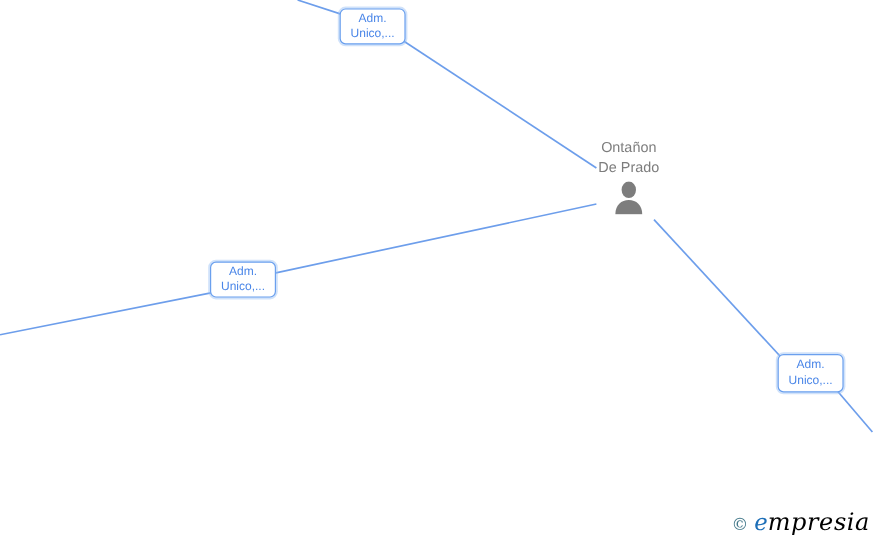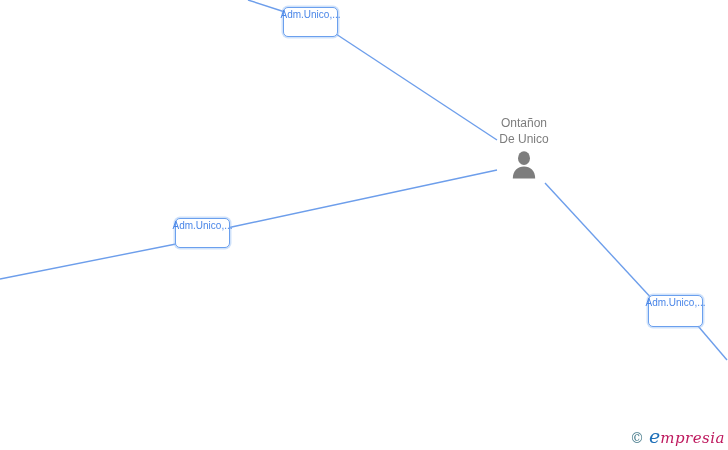--- a/index.html
+++ b/index.html
@@ -25,21 +25,21 @@
     box-sizing: border-box;
     background: #ffffff;
     border: 1px solid #6ba0ee;
     border-radius: 5px;
     box-shadow: 0 0 0 1.5px rgba(150, 190, 245, 0.45);
     color: #4a86e8;
     font-size: 10px;
     line-height: 13px;
     text-align: center;
     display: flex;
-    flex-direction: row;
+    flex-direction: column;
     justify-content: center;
     cursor: pointer;
   }
   .edge-label-1 { left: 283px; top: 7px;   width: 55px; height: 30px; }
   .edge-label-2 { left: 175px; top: 218px; width: 55px; height: 30px; }
   .edge-label-3 { left: 648px; top: 295px; width: 55px; height: 32px; }
 
   .person-node { position: absolute; left: 464px; top: 91px; width: 120px; cursor: pointer; }
   .person-name {
     color: #7d7d7d;
@@ -59,21 +59,21 @@
     position: absolute;
     right: 3px;
     bottom: 3px;
     font-family: "DejaVu Serif", serif;
     font-style: italic;
     white-space: nowrap;
     user-select: none;
   }
   .wm-copy  { color: #457a8b; font-size: 14px; font-style: normal; margin-right: 5px; }
   .wm-e     { color: #1d6fb8; font-size: 19px; }
-  .wm-rest  { color: #be185d; font-size: 15px; letter-spacing: 0.5px; }
+  .wm-rest  { color: #000000; font-size: 20px; letter-spacing: 0.5px; }
 </style>
 </head>
 <body>
 
 <div class="canvas">
 
   <svg class="edges-svg" viewBox="0 0 728 450" xmlns="http://www.w3.org/2000/svg">
       <line x1="248" y1="0" x2="288" y2="13" stroke="#6d9eeb" stroke-width="1.4"></line>
       <line x1="336" y1="34" x2="497" y2="140" stroke="#6d9eeb" stroke-width="1.4"></line>
       <line x1="0" y1="279" x2="181" y2="243" stroke="#6d9eeb" stroke-width="1.4"></line>
@@ -93,21 +93,21 @@
   </div>
 
   <div class="edge-label edge-label-3">
     <div>Adm.</div>
     <div>Unico,...</div>
   </div>
 
   <div class="person-node">
     <div class="person-name">
       <span>Ontañon</span>
-      <span>De Unico</span>
+      <span>De Prado</span>
     </div>
     <svg class="person-icon" viewBox="0 0 26 28" xmlns="http://www.w3.org/2000/svg">
       <g fill="#7d7d7d">
         <ellipse cx="13" cy="7.2" rx="6" ry="6.9"></ellipse>
         <path d="M1.8 27.5 C1.8 19.8 6.8 15.6 13 15.6 C19.2 15.6 24.2 19.8 24.2 27.5 Z"></path>
       </g>
     </svg>
   </div>
 
   <div class="watermark">

